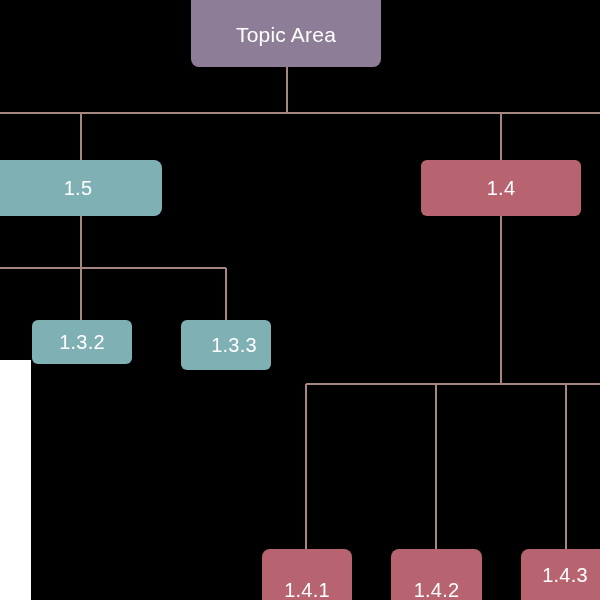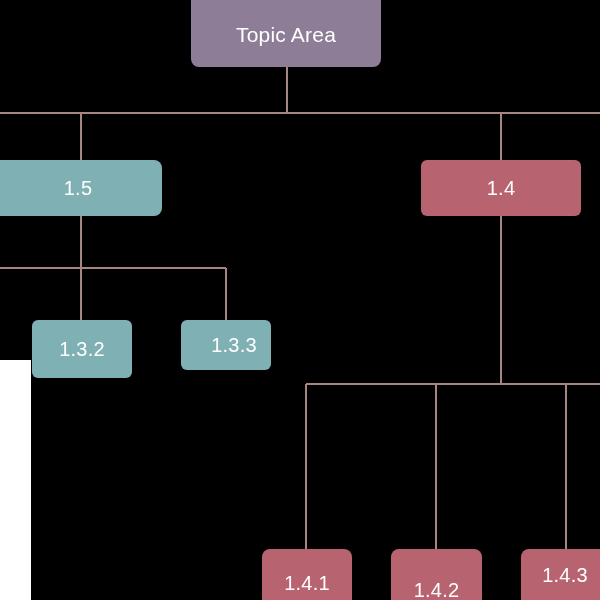--- a/index.html
+++ b/index.html
@@ -74,27 +74,27 @@
 
 <div class="node root" style="left: 191px; top: -8px; width: 190px; height: 75px; background: rgb(141, 125, 150); color: rgb(255, 255, 255); border-radius: 0px 0px 8px 8px; align-items: flex-end; padding-bottom: 22px;">
       <span>Topic Area</span>
     </div>
     <div class="node" style="left: -6px; top: 160px; width: 168px; height: 56px; background: rgb(126, 176, 180); color: rgb(255, 255, 255); border-radius: 0px 8px 8px 0px;">
       <span>1.5</span>
     </div>
     <div class="node" style="left: 421px; top: 160px; width: 160px; height: 56px; background: rgb(184, 99, 112); color: rgb(255, 255, 255);">
       <span>1.4</span>
     </div>
-    <div class="node" style="left: 32px; top: 320px; width: 100px; height: 58px; background: rgb(126, 176, 180); color: rgb(255, 255, 255);">
+    <div class="node" style="left: 32px; top: 320px; width: 100px; height: 44px; background: rgb(126, 176, 180); color: rgb(255, 255, 255);">
       <span>1.3.2</span>
     </div>
     <div class="node" style="left: 181px; top: 320px; width: 90px; height: 50px; background: rgb(126, 176, 180); color: rgb(255, 255, 255); padding-left: 16px;">
       <span>1.3.3</span>
     </div>
-    <div class="node" style="left: 262px; top: 549px; width: 90px; height: 51px; background: rgb(184, 99, 112); color: rgb(255, 255, 255); border-radius: 8px 8px 0px 0px; align-items: center; padding-top: 16px;">
+    <div class="node" style="left: 262px; top: 549px; width: 90px; height: 51px; background: rgb(184, 99, 112); color: rgb(255, 255, 255); border-radius: 8px 8px 0px 0px; align-items: flex-end; padding-top: 16px;">
       <span>1.4.1</span>
     </div>
     <div class="node" style="left: 391px; top: 549px; width: 91px; height: 51px; background: rgb(184, 99, 112); color: rgb(255, 255, 255); border-radius: 8px 8px 0px 0px; align-items: flex-end; padding-top: 16px;">
       <span>1.4.2</span>
     </div>
     <div class="node" style="left: 521px; top: 549px; width: 88px; height: 51px; background: rgb(184, 99, 112); color: rgb(255, 255, 255); border-radius: 8px 8px 0px 0px; align-items: flex-start; padding-top: 16px;">
       <span>1.4.3</span>
     </div>
   </div>
 

